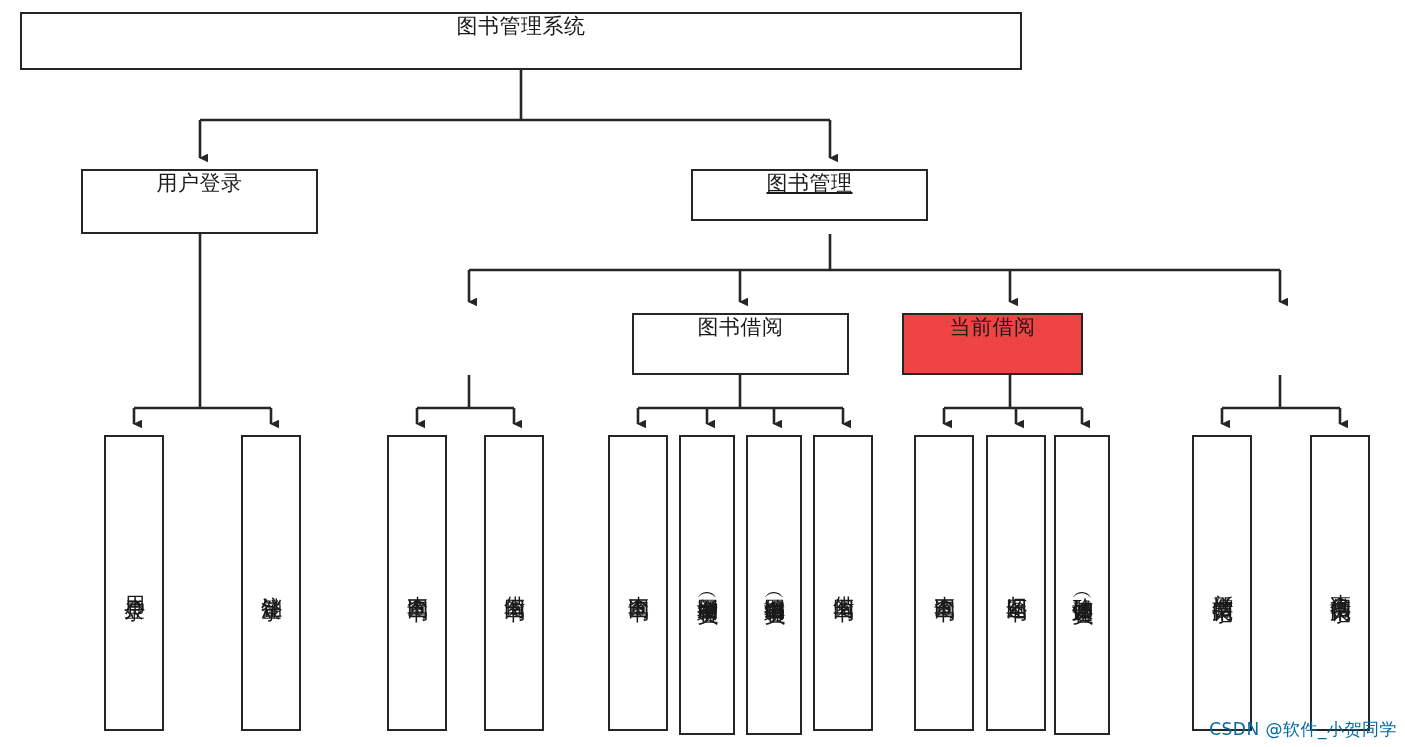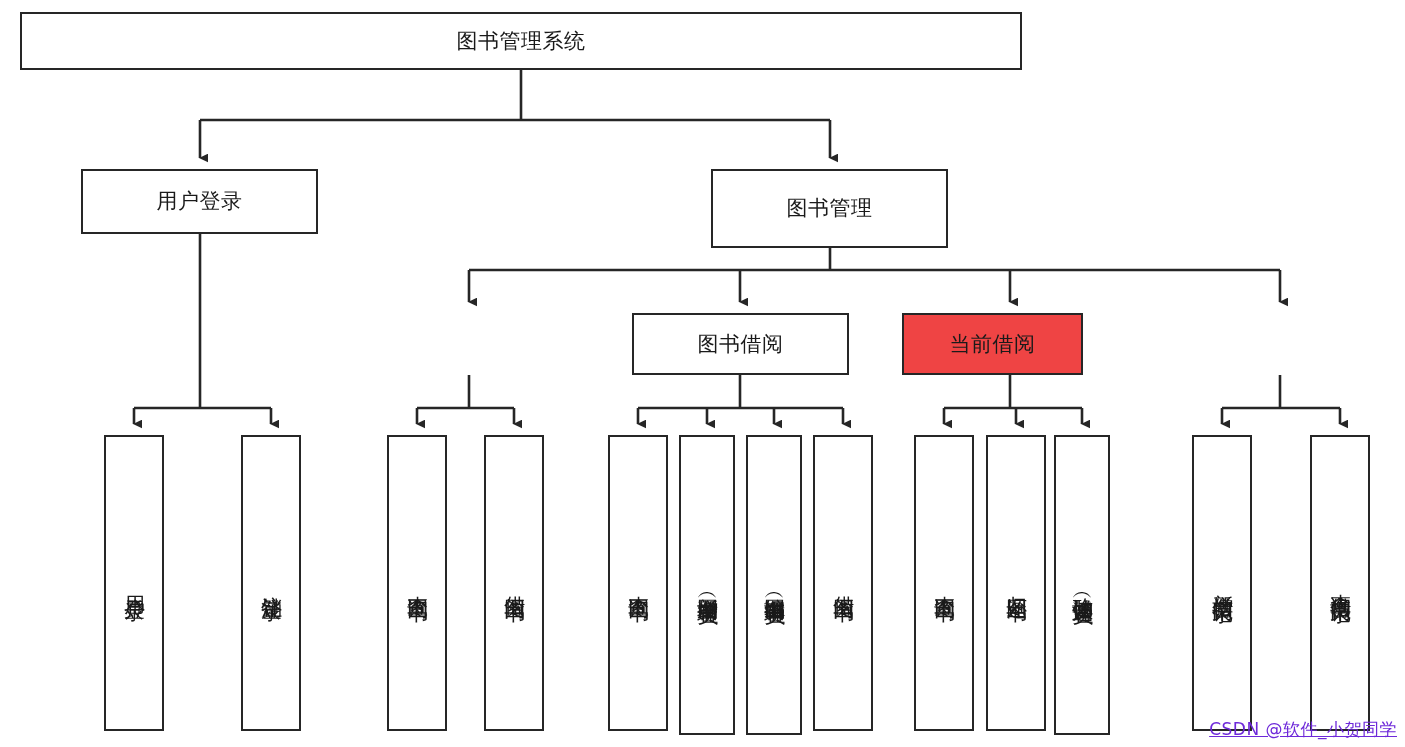--- a/index.html
+++ b/index.html
@@ -27,21 +27,20 @@
     width: 1405px;
     height: 747px;
     pointer-events: none;
   }
   .node {
     position: absolute;
     box-sizing: border-box;
     border: 2.5px solid #262626;
     background: #ffffff;
     display: flex;
-    align-items: center;
     justify-content: center;
     color: #1a1a1a;
   }
   .node-label {
     font-size: 21px;
     line-height: 1.15;
     letter-spacing: 0.5px;
     white-space: nowrap;
     color: #1a1a1a;
   }
@@ -128,21 +127,21 @@
     </g>
   </svg>
 
   <div class="node" style="left: 20px; top: 12px; width: 1002px; height: 58px; border-color: rgb(38, 38, 38); background: rgb(255, 255, 255); color: rgb(26, 26, 26);">
     <span class="node-label">图书管理系统</span>
   </div>
 
   <div class="node" style="left: 81px; top: 169px; width: 237px; height: 65px; border-color: rgb(38, 38, 38); background: rgb(255, 255, 255); color: rgb(26, 26, 26);">
     <span class="node-label">用户登录</span>
   </div>
-  <div class="node" style="left: 711px; top: 169px; width: 237px; height: 79px; border-color: rgb(38, 38, 38); background: rgb(255, 255, 255); color: rgb(26, 26, 26);">
+  <div class="node" style="left: 691px; top: 169px; width: 237px; height: 52px; border-color: rgb(38, 38, 38); background: rgb(255, 255, 255); color: rgb(26, 26, 26); text-decoration: underline;">
     <span class="node-label">图书管理</span>
   </div>
 
   <div class="node" style="left: 632px; top: 313px; width: 217px; height: 62px; border-color: rgb(38, 38, 38); background: rgb(255, 255, 255); color: rgb(26, 26, 26);">
     <span class="node-label">图书借阅</span>
   </div>
   <div class="node" style="left: 902px; top: 313px; width: 181px; height: 62px; border-color: rgb(38, 38, 38); background: #ef4444; color: rgb(26, 26, 26);">
     <span class="node-label">当前借阅</span>
   </div>
 
@@ -179,15 +178,15 @@
   <div class="node vertical tall" style="left: 1054px; top: 435px; width: 56px; height: 300px; border-color: rgb(38, 38, 38); background: rgb(255, 255, 255); color: rgb(26, 26, 26);">
     <span class="node-label">确认归还（管理员）</span>
   </div>
   <div class="node vertical" style="left: 1192px; top: 435px; width: 60px; height: 296px; border-color: rgb(38, 38, 38); background: rgb(255, 255, 255); color: rgb(26, 26, 26);">
     <span class="node-label">新增借阅记录</span>
   </div>
   <div class="node vertical" style="left: 1310px; top: 435px; width: 60px; height: 296px; border-color: rgb(38, 38, 38); background: rgb(255, 255, 255); color: rgb(26, 26, 26);">
     <span class="node-label">查询借阅记录</span>
   </div>
 
-  <div id="watermark" style="color: #6d28d9; text-decoration: underline;">CSDN @软件_小贺同学</div>
+  <div id="watermark" style="color: #0369a1;">CSDN @软件_小贺同学</div>
 
 </div>
 
 </body></html>

